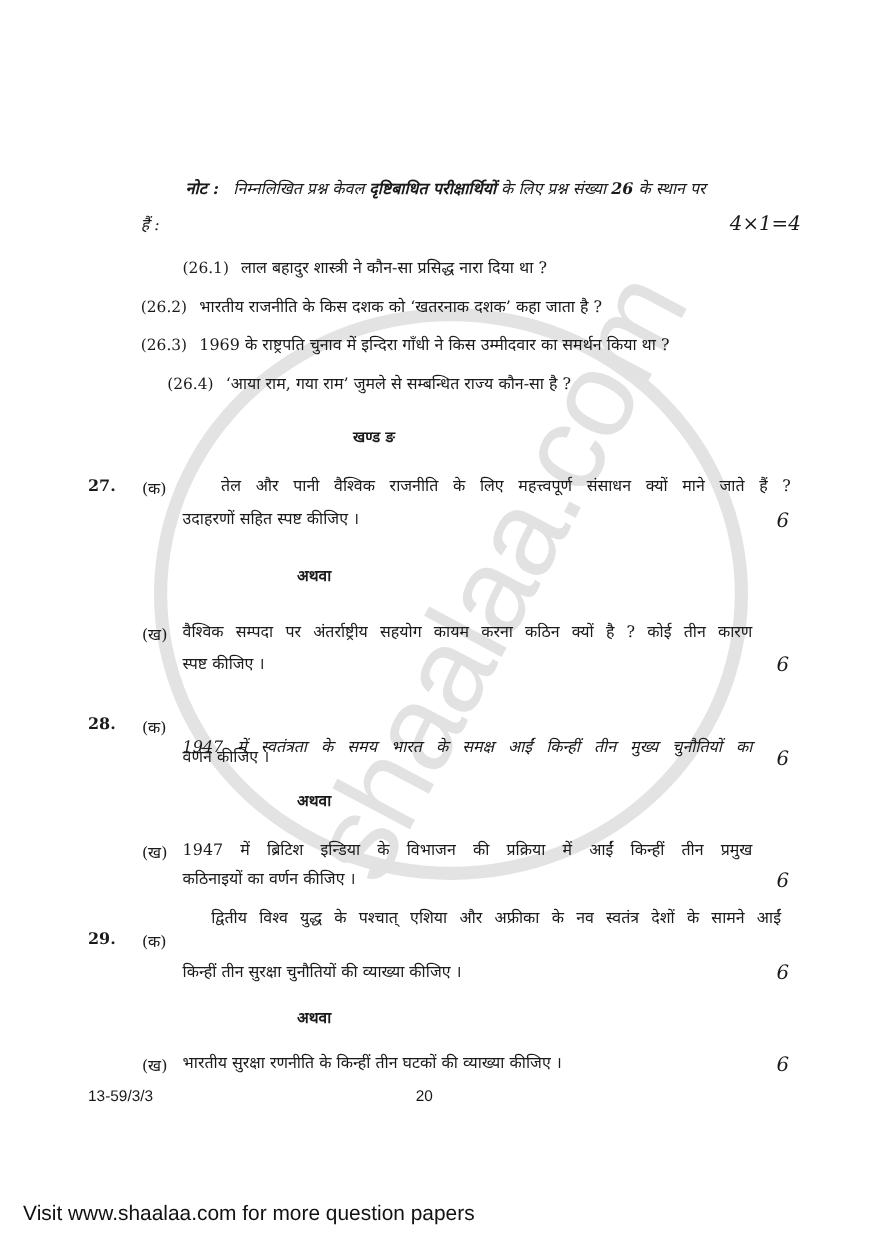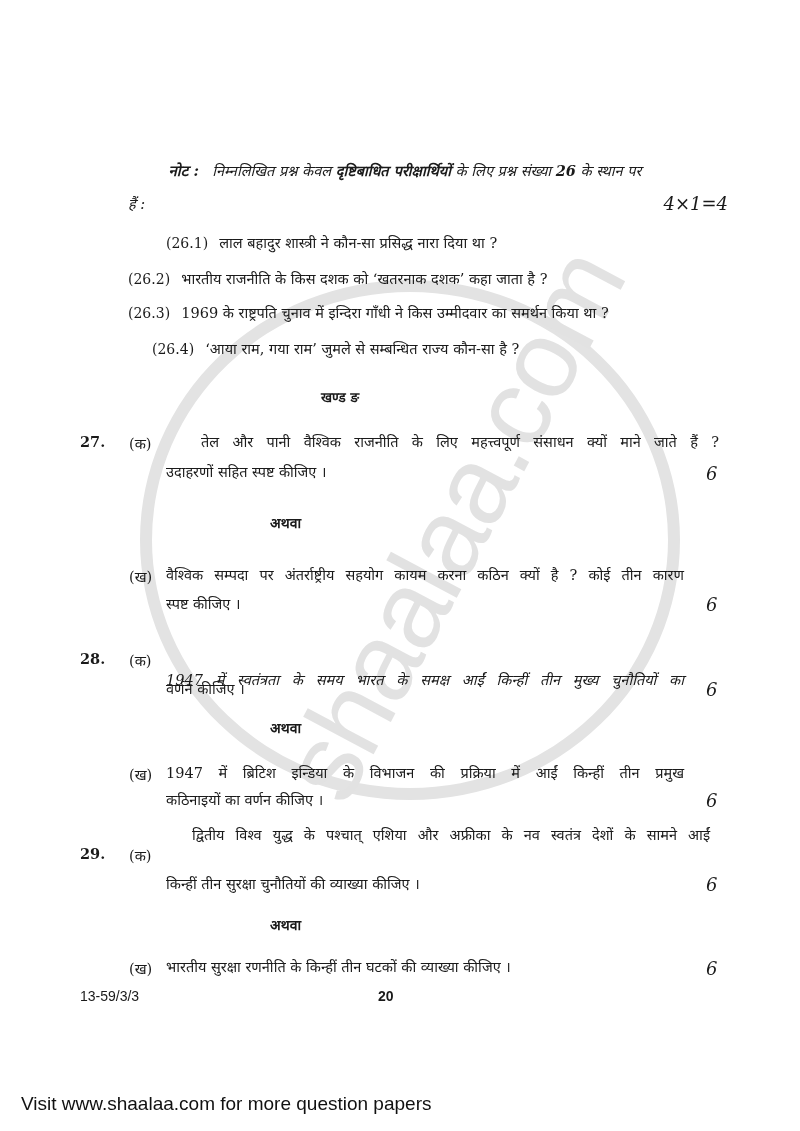--- a/index.html
+++ b/index.html
@@ -108,16 +108,16 @@
   <div class="abs q-text" style="left:166px; top:869px;">किन्हीं तीन सुरक्षा चुनौतियों की व्याख्या कीजिए ।</div>
   <div class="abs marks" style="left:706px; top:874px;">6</div>
 
   <div class="abs athva" style="left:270px; top:915px;">अथवा</div>
 
   <div class="abs opt" style="left:129px; top:958px;">(ख)</div>
   <div class="abs q-text" style="left:166px; top:952px;">भारतीय सुरक्षा रणनीति के किन्हीं तीन घटकों की व्याख्या कीजिए ।</div>
   <div class="abs marks" style="left:706px; top:958px;">6</div>
 
   <div class="abs footer-code" style="left:80px; top:988px;">13-59/3/3</div>
-  <div class="abs footer-page" style="left:378px; top:988px;font-weight:bold;">20</div>
+  <div class="abs footer-page" style="left:378px; top:988px;">20</div>
 
   <div class="abs visit" style="left:21px; top:1093px;">Visit www.shaalaa.com for more question papers</div>
 </div>
 
 </body></html>

